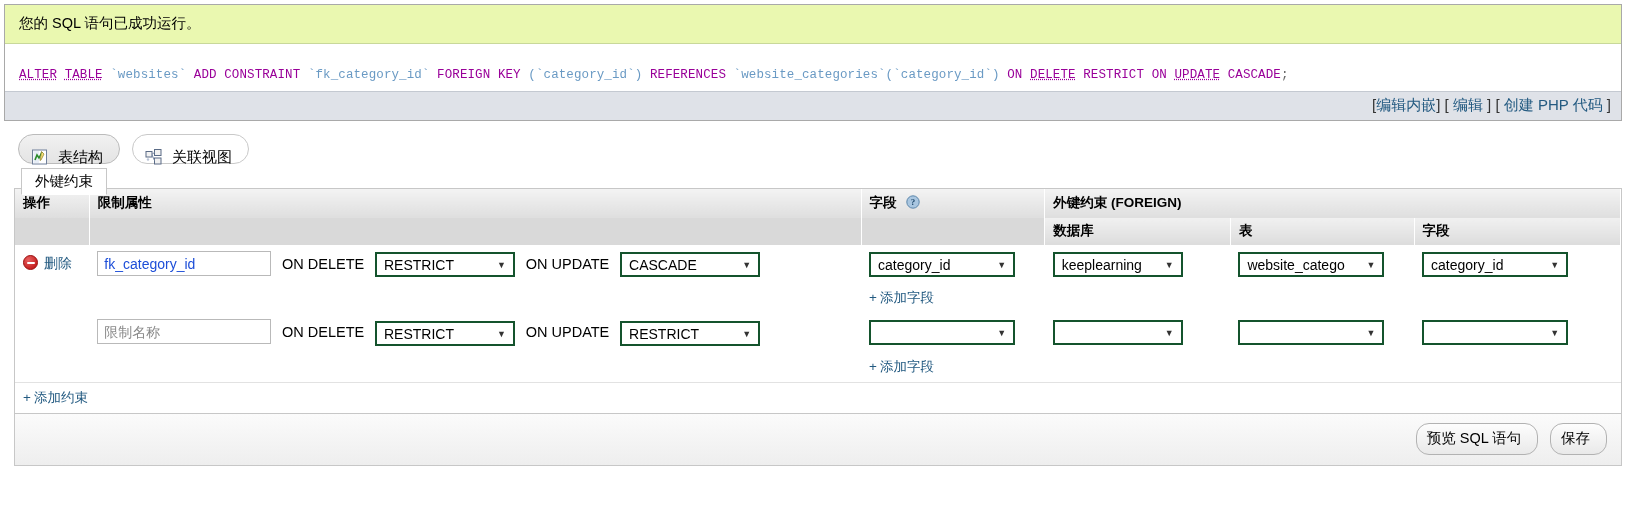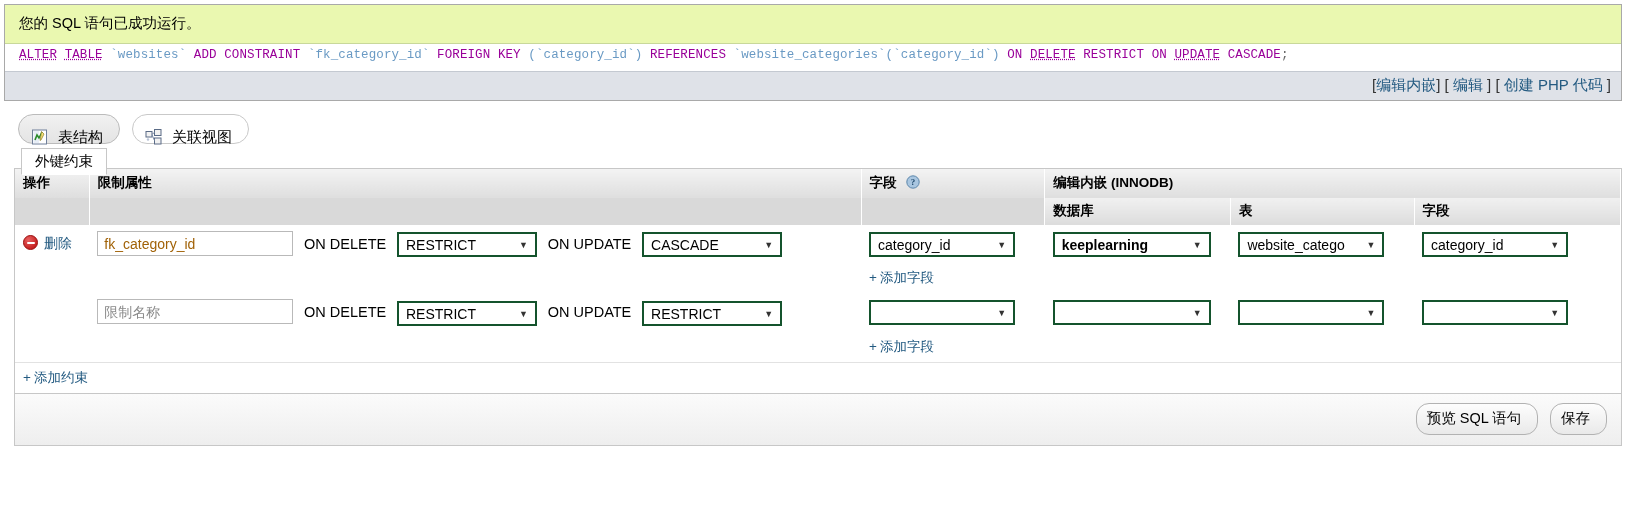--- a/index.html
+++ b/index.html
@@ -20,21 +20,21 @@
     background: #fff;
   }
   #sql-success-banner {
     background: #eaf8b0;
     border-bottom: 1px solid #c8d89a;
     padding: 9px 14px 10px 14px;
     font-size: 14.5px;
     color: #000;
   }
   #sql-query-line {
-    padding: 4px 14px 9px 14px;
+    padding: 24px 14px 9px 14px;
     font-family: "Liberation Mono", "DejaVu Sans Mono", monospace;
     font-size: 12.5px;
     white-space: nowrap;
     background: #fff;
     letter-spacing: 0.1px;
   }
   .kw     { color: #990099; }
   .kw-u   { color: #990099; text-decoration: underline; text-decoration-style: dotted; }
   .ident  { color: #6a9ac4; }
   .punc   { color: #666; }
@@ -150,27 +150,27 @@
   }
   .minus-icon::after {
     content: "";
     position: absolute;
     left: 2.5px; right: 2.5px; top: 6px;
     height: 2px; background: #fff; border-radius: 1px;
   }
 
   input.txt {
     height: 25px;
-    width: 196px;
+    width: 174px;
     padding: 2px 6px;
     border: 1px solid #b9b9b9;
     background: #fff;
     font-size: 14px;
     font-family: "Liberation Sans", sans-serif;
-    color: #a16207;
+    color: #1d4ed8;
     outline: none;
   }
   input.txt::placeholder { color: #8a8a8a; }
 
   .lbl-inline {
     font-size: 14.5px;
     color: #000;
     padding: 0 7px;
     white-space: nowrap;
   }
@@ -192,21 +192,21 @@
   }
   .sel::after {
     content: "\25BC";
     position: absolute;
     right: 7px; top: 0;
     font-size: 9px;
     color: #333;
   }
   .sel.w-action { width: 140px; }
   .sel.w-field  { width: 146px; }
-  .sel.w-db     { width: 158px; font-weight: bold; }
+  .sel.w-db     { width: 130px; }
   .sel.w-table  { width: 146px; }
   .sel.w-col    { width: 146px; }
 
   .add-link {
     color: #235a81;
     text-decoration: none;
     font-size: 13.5px;
     cursor: pointer;
     white-space: nowrap;
   }
@@ -297,21 +297,21 @@
         <th>限制属性</th>
         <th>
           <span>字段</span>
           <span style="display:inline-block;vertical-align:middle;margin-left:6px;">
             <svg viewBox="0 0 14 14" width="14" height="14">
               <circle cx="7" cy="7" r="6.2" fill="#a9c6e0" stroke="#5d87ab" stroke-width="1"></circle>
               <text x="7" y="10.4" text-anchor="middle" font-size="9" font-family="Liberation Serif, serif" fill="#204a6e" font-weight="bold">?</text>
             </svg>
           </span>
         </th>
-        <th colspan="3">编辑内嵌 (INNODB)</th>
+        <th colspan="3">外键约束 (FOREIGN)</th>
       </tr>
       <tr>
         <th class="plain-strip"></th>
         <th class="plain-strip"></th>
         <th class="plain-strip"></th>
         <th class="sub">数据库</th>
         <th class="sub">表</th>
         <th class="sub">字段</th>
       </tr>
     </thead>

